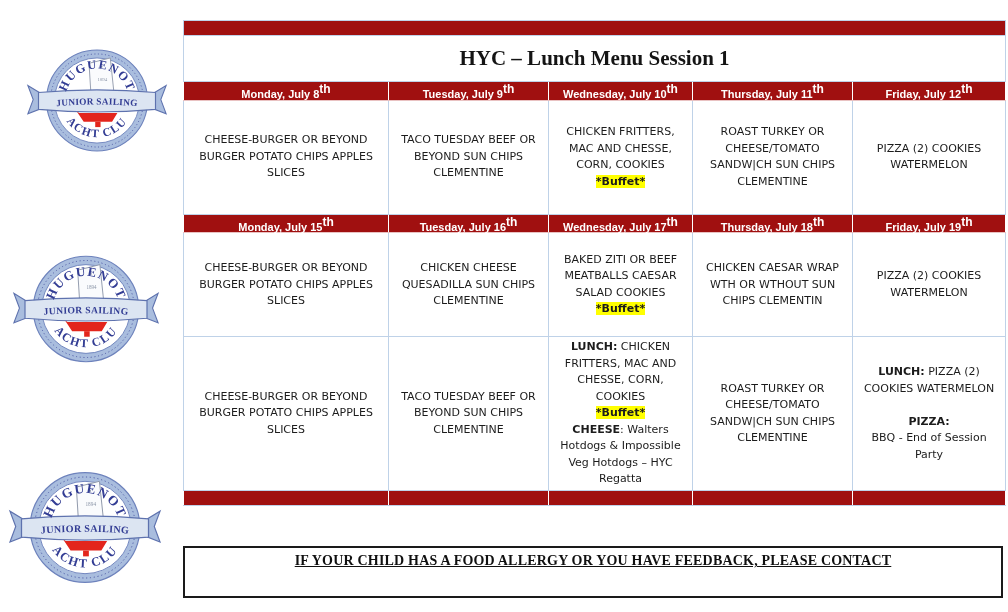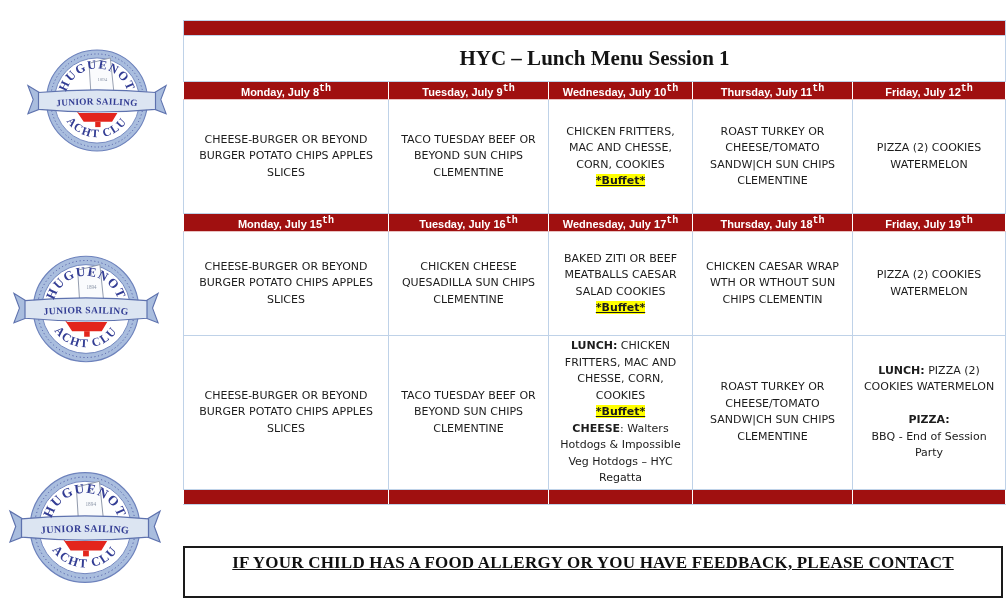--- a/index.html
+++ b/index.html
@@ -23,33 +23,33 @@
               border-collapse:collapse;table-layout:fixed;
               border:1px solid var(--border-blue);}
   .menu-table td,.menu-table th{border:1px solid var(--border-blue);vertical-align:middle;}
   .top-bar-cell{height:15px;background:var(--red);border-bottom:2px solid var(--border-blue);}
   .title-cell{height:46px;background:#fff;text-align:center;
               font-family:"Liberation Serif",serif;font-weight:bold;font-size:21px;color:#141414;}
   .day-header-row th{height:18px;background:var(--red);color:#ffffff;
               font-family:"Liberation Sans",sans-serif;font-weight:bold;font-size:11px;
               text-align:center;border-left:1.5px solid #ffffff;border-right:1.5px solid #ffffff;
               border-top:1px solid #E9C2C2;border-bottom:1px solid #E9C2C2;}
-  .day-header-row th sup{font-size:10px;font-family:Liberation Mono, monospace;}
+  .day-header-row th sup{font-size:12px;}
   .menu-row td{background:#fff;text-align:center;padding:2px 6px;
               font-size:11px;line-height:1.5;color:var(--text);}
   .seg-bold{font-weight:bold;margin-top:28px;}
-  .seg-buffet{font-weight:bold;background:var(--highlight);text-decoration:underline;}
+  .seg-buffet{font-weight:bold;background:var(--highlight);}
   .bottom-bar-row td{height:15px;background:var(--red);
               border-left:1.5px solid #ffffff;border-right:1.5px solid #ffffff;
               border-top:1px solid #E9C2C2;}
   
   .footer-box{position:absolute;left:183px;top:546px;width:820px;height:52px;
               border:2px solid #1a1a1a;background:#fff;text-align:center;padding-top:5px;
               font-family:"Liberation Serif",serif;}
-  .footer-notice{font-size:17px;font-weight:bold;text-decoration:underline;color:#101010;
+  .footer-notice{font-size:14px;font-weight:bold;text-decoration:underline;color:#101010;
               letter-spacing:0.2px;}
   .footer-email{display:inline-block;margin-top:2px;font-size:15.5px;font-weight:bold;
               text-decoration:underline;color:var(--link-blue);cursor:pointer;}
 </style>
 </head>
 <body>
 
 <div class="page">
 
   <div class="logo logo-1"><svg viewBox="0 0 160 132" width="100%" height="100%" xmlns="http://www.w3.org/2000/svg">

